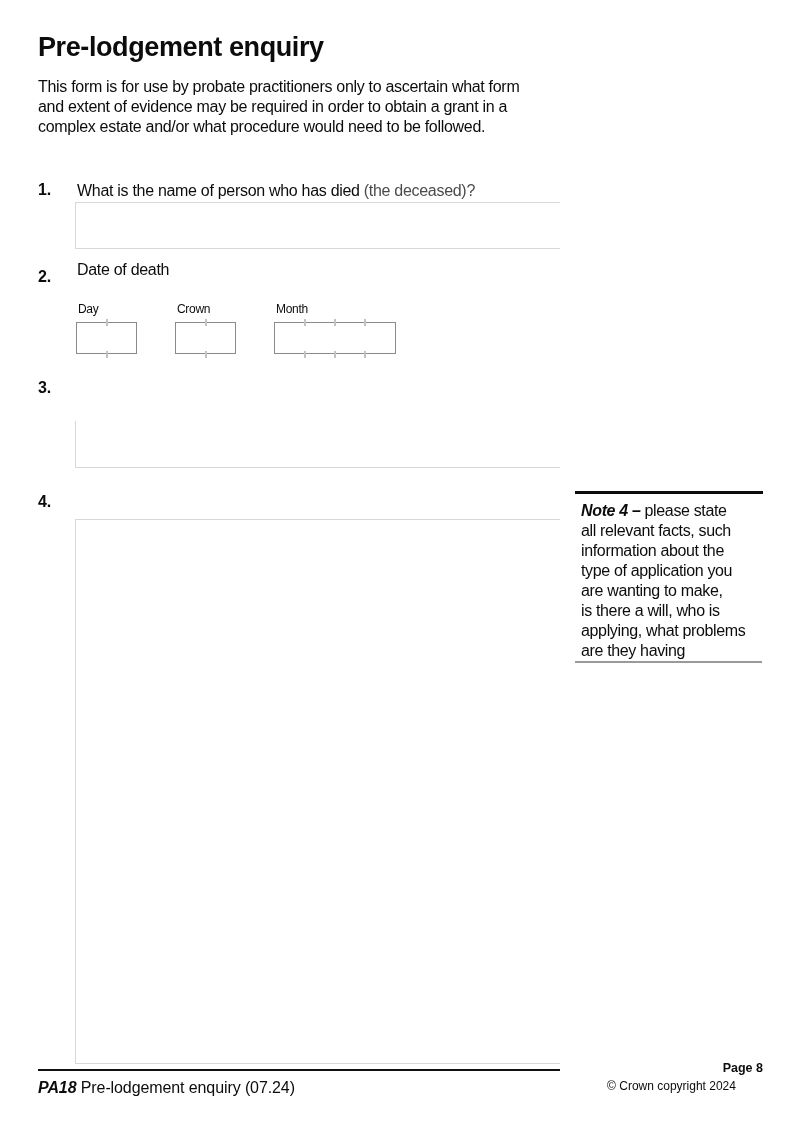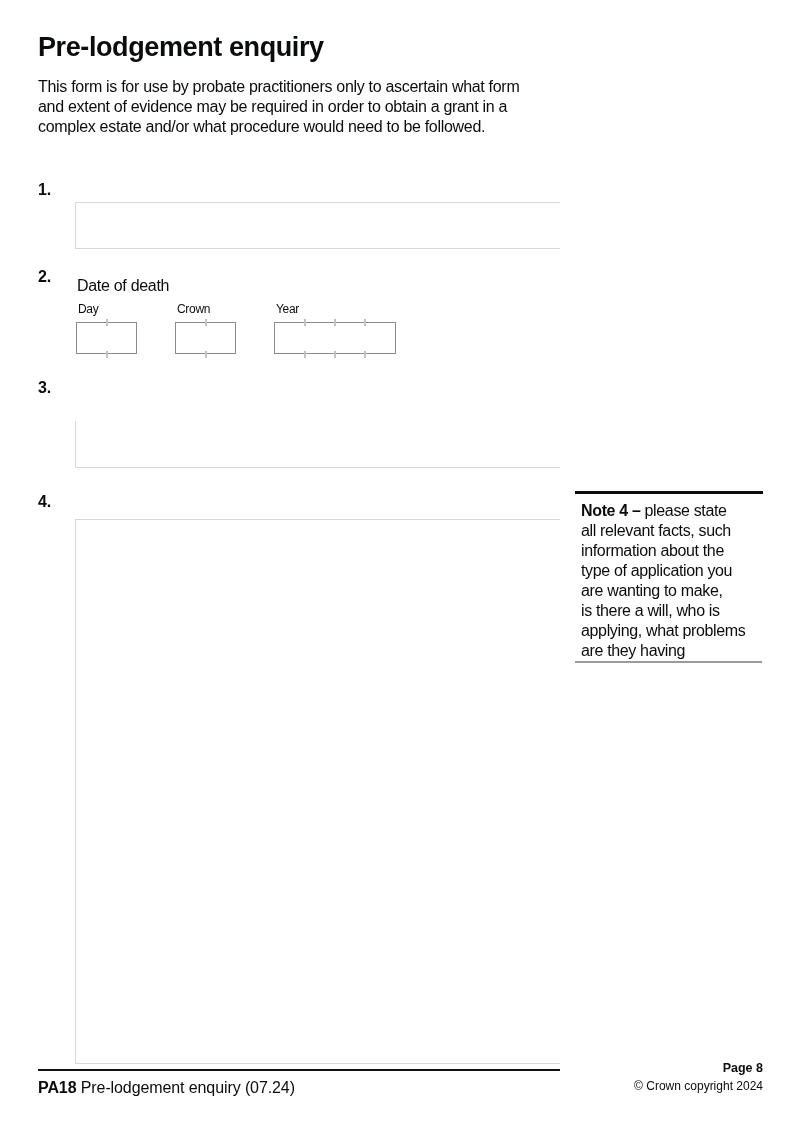--- a/index.html
+++ b/index.html
@@ -63,48 +63,49 @@
   .tick-bot { bottom: -4.5px; }
 
   #note-panel { left: 575px; top: 491px; width: 188px; }
   #note-topbar { width: 188px; height: 3px; background: #0b0c0c; }
   #note-body {
     padding: 7px 0 0 6px;
     font-size: 16px; line-height: 20px;
     letter-spacing: -0.35px;
     white-space: pre-line;
   }
-  .b { font-weight: 700; }
+  .b { font-weight: 700; font-style: italic; }
   #note-bottombar { left: 575px; top: 661px; width: 187px; height: 2px; background: #9a9a9a; }
 
   #footer-line { left: 38px; top: 1069px; width: 522px; height: 2px; background: #111111; }
   #footer-left { left: 38px; top: 1079px; font-size: 16px; letter-spacing: -0.1px; }
   #footer-page { left: 580px; top: 1061px; width: 183px; text-align: right; font-size: 12.5px; font-weight: 700; }
-  #footer-copyright { left: 580px; top: 1079px; width: 183px; text-align: right; font-size: 12px; }
+  #footer-copyright { left: 580px; top: 1079px; width: 183px; text-align: center; font-size: 12px; }
 </style>
 </head>
 <body>
 
 <div id="page">
 
   <h1 class="abs" id="title">Pre-lodgement enquiry</h1>
 
   <div class="abs bodytext" id="intro">This form is for use by probate practitioners only to ascertain what form
 and extent of evidence may be required in order to obtain a grant in a
 complex estate and/or what procedure would need to be followed.</div>
 
   <div class="abs qnum" style="top:181px">1.</div>
+  <div class="abs qtext" style="top:181px; width:500px"><span>What is the name of person who has died </span><span class="muted">(the deceased)?</span></div>
   <div class="abs bigbox box-top" style="top:202px; height:45px"></div>
 
   <div class="abs qnum" style="top:268px">2.</div>
-  <div class="abs qtext" style="top:276px">Date of death</div>
+  <div class="abs qtext" style="top:260px">Date of death</div>
 
   <div class="abs datelabel" style="left:78px">Day</div>
   <div class="abs datelabel" style="left:177px">Crown</div>
-  <div class="abs datelabel" style="left:276px">Year</div>
+  <div class="abs datelabel" style="left:276px">Month</div>
 
   <div class="abs datebox" style="left:76px; width:59px">
     <span class="tick tick-top" style="left:29px"></span>
     <span class="tick tick-bot" style="left:29px"></span>
   </div>
   <div class="abs datebox" style="left:175px; width:59px">
     <span class="tick tick-top" style="left:29px"></span>
     <span class="tick tick-bot" style="left:29px"></span>
   </div>
   <div class="abs datebox" style="left:274px; width:120px">

